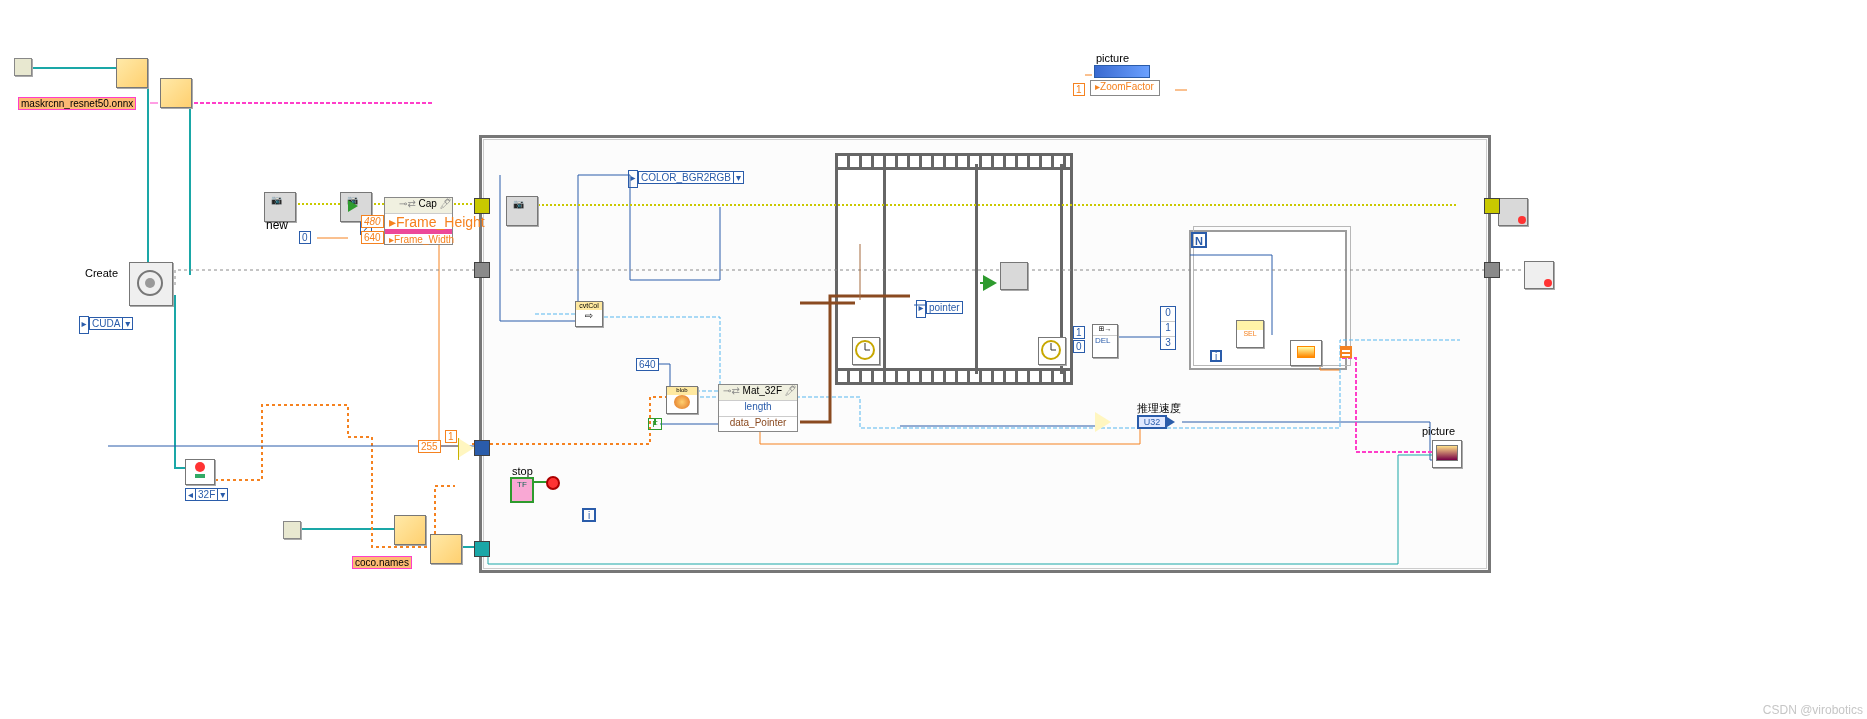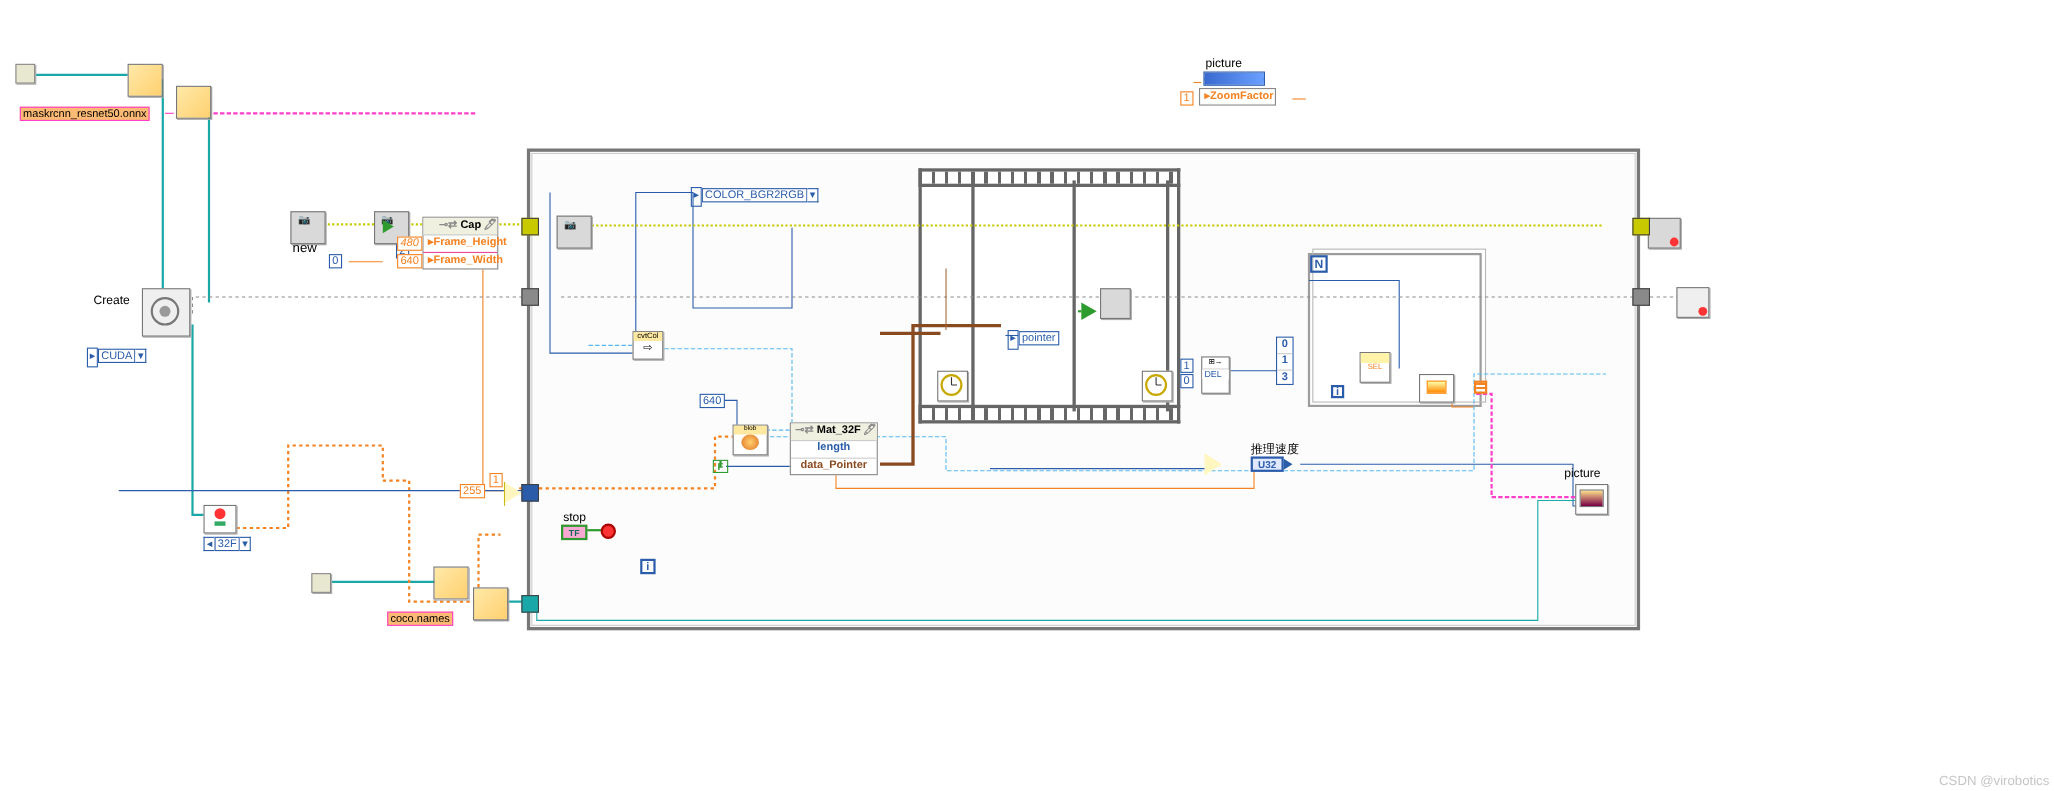--- a/index.html
+++ b/index.html
@@ -1,18 +1,18 @@
 <!DOCTYPE html>
 <html><head>
 <meta charset="utf-8">
 <style>
   html,body{margin:0;padding:0;background:#fff;font-family:Tahoma,Arial,sans-serif;font-size:11px;}
   #canvas{position:relative;width:1867px;height:719px;background:#fff;}
   .wire{position:absolute;pointer-events:none;}
-  .box{position:absolute;box-sizing:border-box;font-weight:bold;}
+  .box{position:absolute;box-sizing:border-box;}
   .txt{position:absolute;white-space:nowrap;}
   .ring{display:inline-block;border:1px solid;width:22px;height:16px;text-align:center;line-height:14px;font-size:10px;}
   .tunnel{position:absolute;width:14px;height:14px;border:1px solid #404040;}
   .orange-b{border:1px solid #f58220;color:#f58220;background:#fff;padding:0 2px;font-size:10px;}
   .blue-b{border:1px solid #2a5caa;color:#2a5caa;background:#fff;padding:0 2px;font-size:10px;}
   .pink-b{border:1px solid #ff3ec9;color:#000;background:#fdba74;padding:0 2px;font-size:10px;}
   .vi-sm{position:absolute;width:26px;height:26px;border:1px solid #777;background:#f5f5e8;box-shadow:1px 1px 0 #aaa;}
   .vi-med{position:absolute;border:1px solid #777;background:#f5f5e8;box-shadow:1px 1px 0 #aaa;}
   .label{font-size:11px;color:#000;}
   .footer{position:absolute;right:4px;bottom:2px;color:#c6c6c6;font-size:12px;}
@@ -169,21 +169,21 @@
       <span style="position:absolute;top:2px;left:6px;font-size:9px;">📷</span>
     </div>
 <div class="box" style="left:348px;top:200px;width:0;height:0;border-left:10px solid #2e9b2e;border-top:6px solid transparent;border-bottom:6px solid transparent;"></div>
 <div class="txt" style="left:360px;top:222px;"><span class="blue-b">2</span></div>
 
 <div class="box" style="left:384px;top:197px;width:69px;height:48px;border:1px solid #888;background:#fff;">
   <div style="height:15px;border-bottom:1px solid #ccc;background:#f0f0e0;font-size:10px;padding-left:14px;">
     <span style="color:#888;">⊸⇄</span> <span>Cap</span>
     <span style="float:right;color:#888;">🖊</span>
   </div>
-  <div style="height:15px;border-bottom:1px solid #ec4899;color:#f58220;font-size:10px;padding-left:4px;">▸<span>Frame_Height</span></div>
+  <div style="height:15px;border-bottom:5px solid #ec4899;color:#f58220;font-size:14px;padding-left:4px;">▸<span>Frame_Height</span></div>
   <div style="height:15px;color:#f58220;font-size:10px;padding-left:4px;">▸<span>Frame_Width</span></div>
 </div>
 <div class="txt" style="left:361px;top:215px;font-style:italic;"><span class="orange-b">480</span></div>
 <div class="txt" style="left:361px;top:231px;"><span class="orange-b">640</span></div>
 
 <div class="vi-sm" style="left:506px;top:196px;width:30px;height:28px;background:#d9d9d9;">
       <span style="position:absolute;top:2px;left:6px;font-size:9px;">📷</span>
     </div>
 
 <div class="txt" style="left:628px;top:170px;">
@@ -260,21 +260,21 @@
   <div style="height:9px;background:#fff3a8;"></div>
   <div style="font-size:7px;text-align:center;color:#f58220;">SEL</div>
 </div>
 <div class="vi-sm" style="left:1290px;top:340px;width:30px;height:24px;background:#fff;">
   <div style="width:16px;height:10px;border:1px solid #f80;margin:5px auto;background:linear-gradient(#ffa,#f80);"></div>
 </div>
 
 <div class="box" style="left:1340px;top:346px;width:12px;height:12px;border:2px solid #f58220;background:repeating-linear-gradient(0deg,#fff 0 2px,#f58220 2px 4px);"></div>
 
 <span class="txt label" style="left:512px;top:465px;">stop</span>
-<div class="box" style="left:510px;top:477px;width:24px;height:14px;border:2px solid #2e9b2e;background:#f9a8d4;font-size:8px;text-align:center;line-height:12px;color:#165;">TF</div>
+<div class="box" style="left:510px;top:477px;width:24px;height:26px;border:2px solid #2e9b2e;background:#f9a8d4;font-size:8px;text-align:center;line-height:12px;color:#165;">TF</div>
 <div class="box" style="left:546px;top:476px;width:14px;height:14px;border:2px solid #a00;border-radius:50%;background:#f33;"></div>
 
 <div class="box" style="left:582px;top:508px;width:14px;height:14px;border:2px solid #2a5caa;color:#2a5caa;text-align:center;font-size:10px;line-height:12px;">i</div>
 
 <span class="txt label" style="left:1096px;top:52px;">picture</span>
 <div class="box" style="left:1094px;top:65px;width:56px;height:13px;border:1px solid #2a5caa;background:linear-gradient(90deg,#3a6ad0,#6aa0ff);"></div>
 <div class="txt" style="left:1073px;top:83px;"><span class="orange-b">1</span></div>
 <div class="box" style="left:1090px;top:80px;width:70px;height:16px;border:1px solid #888;background:#fff;color:#f58220;font-size:10px;padding-left:4px;">▸<span>ZoomFactor</span></div>
 
 <span class="txt label" style="left:1422px;top:425px;">picture</span>

